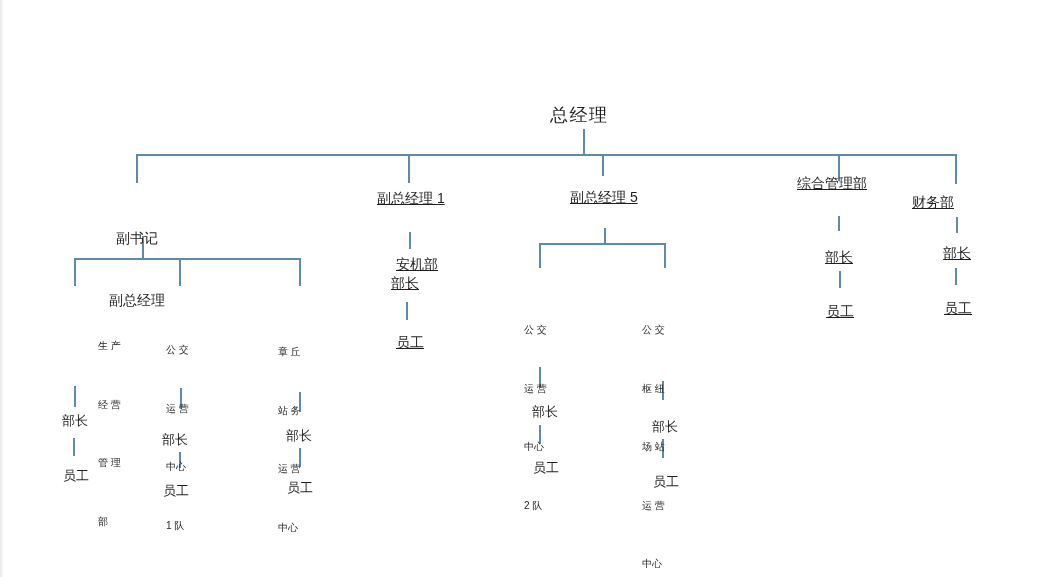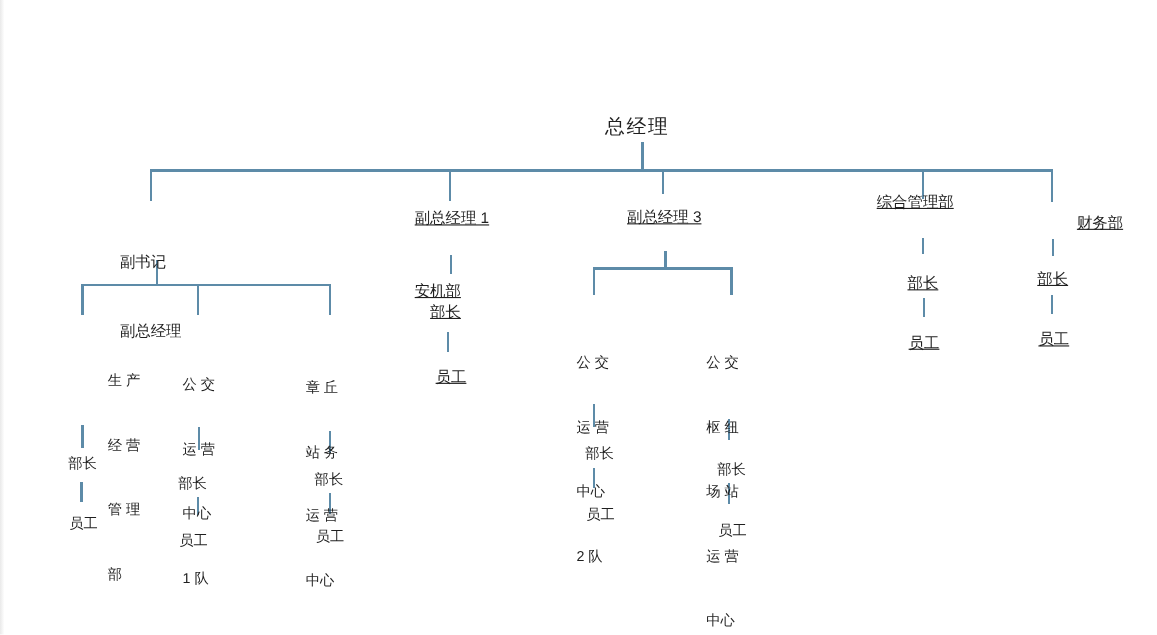--- a/index.html
+++ b/index.html
@@ -47,26 +47,26 @@
     position: absolute;
     color: var(--text-color);
     font-size: 18px;
     letter-spacing: 1.5px;
     line-height: 1;
     white-space: pre;
   }
   .block {
     position: absolute;
     color: var(--text-color);
-    font-size: 13px;
+    font-size: 10px;
     line-height: 19.5px;
     white-space: pre;
   }
   .block.f14 { font-size: 14px; line-height: 20.5px; }
-  .block.centered { transform: translateX(-50%); }
+  .block.centered { text-align: center; transform: translateX(-50%); }
 </style>
 </head>
 <body>
 
 <div class="canvas">
 
   <div class="page-edge"></div>
 
   <svg class="connectors" viewBox="0 0 1052 577" xmlns="http://www.w3.org/2000/svg">
 
@@ -123,25 +123,25 @@
 
   <div class="root-lbl" style="left:550px; top:106px;">总经理</div>
 
   <div class="block f14 centered" style="left:137px; top:187px;">
     <div>副书记</div>
     <div>副总经理</div>
   </div>
 
   <div class="lbl f14" style="left:377px; top:191px;">副总经理 1</div>
 
-  <div class="lbl f14" style="left:570px; top:190px;">副总经理 3</div>
+  <div class="lbl f14" style="left:570px; top:190px;">副总经理 5</div>
 
   <div class="lbl f14" style="left:797px; top:176px;">综合管理部</div>
 
-  <div class="lbl f14" style="left:979px; top:195px;">财务部</div>
+  <div class="lbl f14" style="left:912px; top:195px;">财务部</div>
 
   <div class="block" style="left:57px; top:297px;margin-left:41px;">
     <div>生 产</div>
     <div>经 营</div>
     <div>管 理</div>
     <div>部</div>
   </div>
   <div class="lbl" style="left:62px; top:414px;">部长</div>
   <div class="lbl" style="left:63px; top:469px;">员工</div>
 
@@ -156,21 +156,21 @@
 
   <div class="block" style="left:278px; top:303px;font-family:Liberation Serif, serif;">
     <div>章 丘</div>
     <div>站 务</div>
     <div>运 营</div>
     <div>中心</div>
   </div>
   <div class="lbl" style="left:286px; top:429px;">部长</div>
   <div class="lbl" style="left:287px; top:481px;">员工</div>
 
-  <div class="lbl f14" style="left:377px; top:257px;">安机部</div>
+  <div class="lbl f14" style="left:396px; top:257px;">安机部</div>
   <div class="lbl f14" style="left:391px; top:276px;">部长</div>
   <div class="lbl f14" style="left:396px; top:335px;">员工</div>
 
   <div class="block" style="left:524px; top:281px;">
     <div>公 交</div>
     <div>运 营</div>
     <div>中心</div>
     <div>2 队</div>
   </div>
   <div class="lbl" style="left:532px; top:405px;">部长</div>

